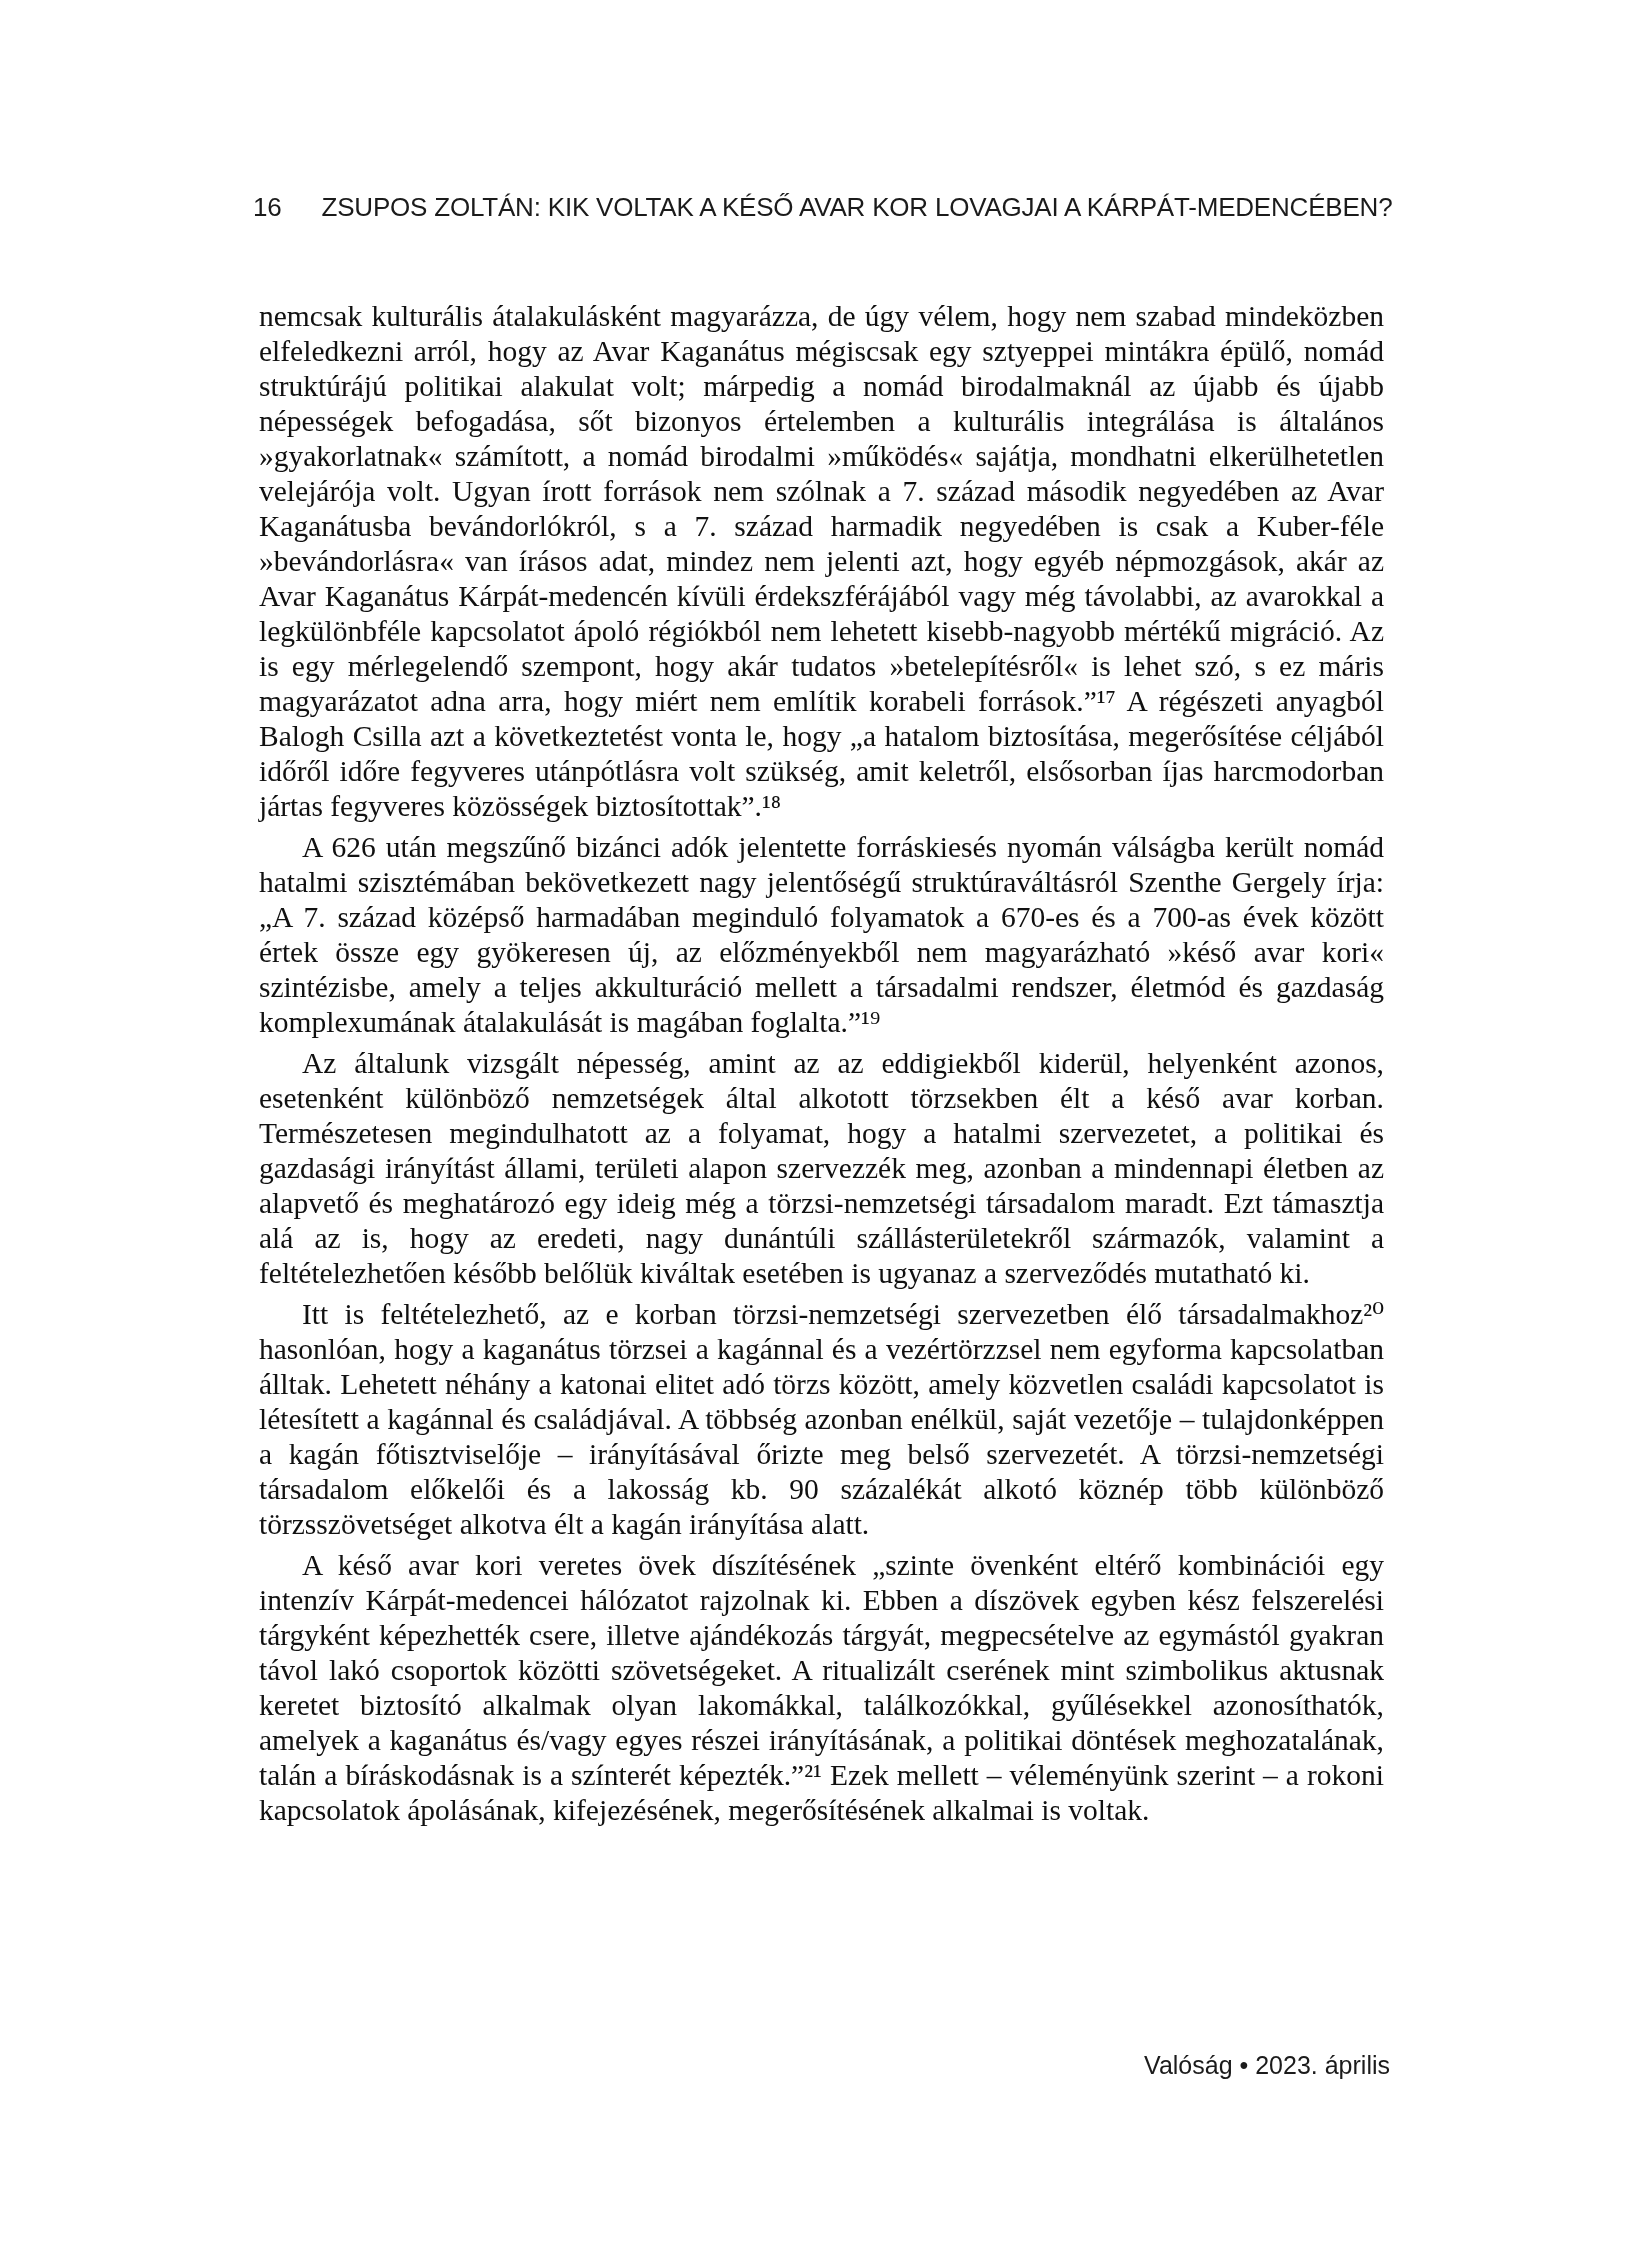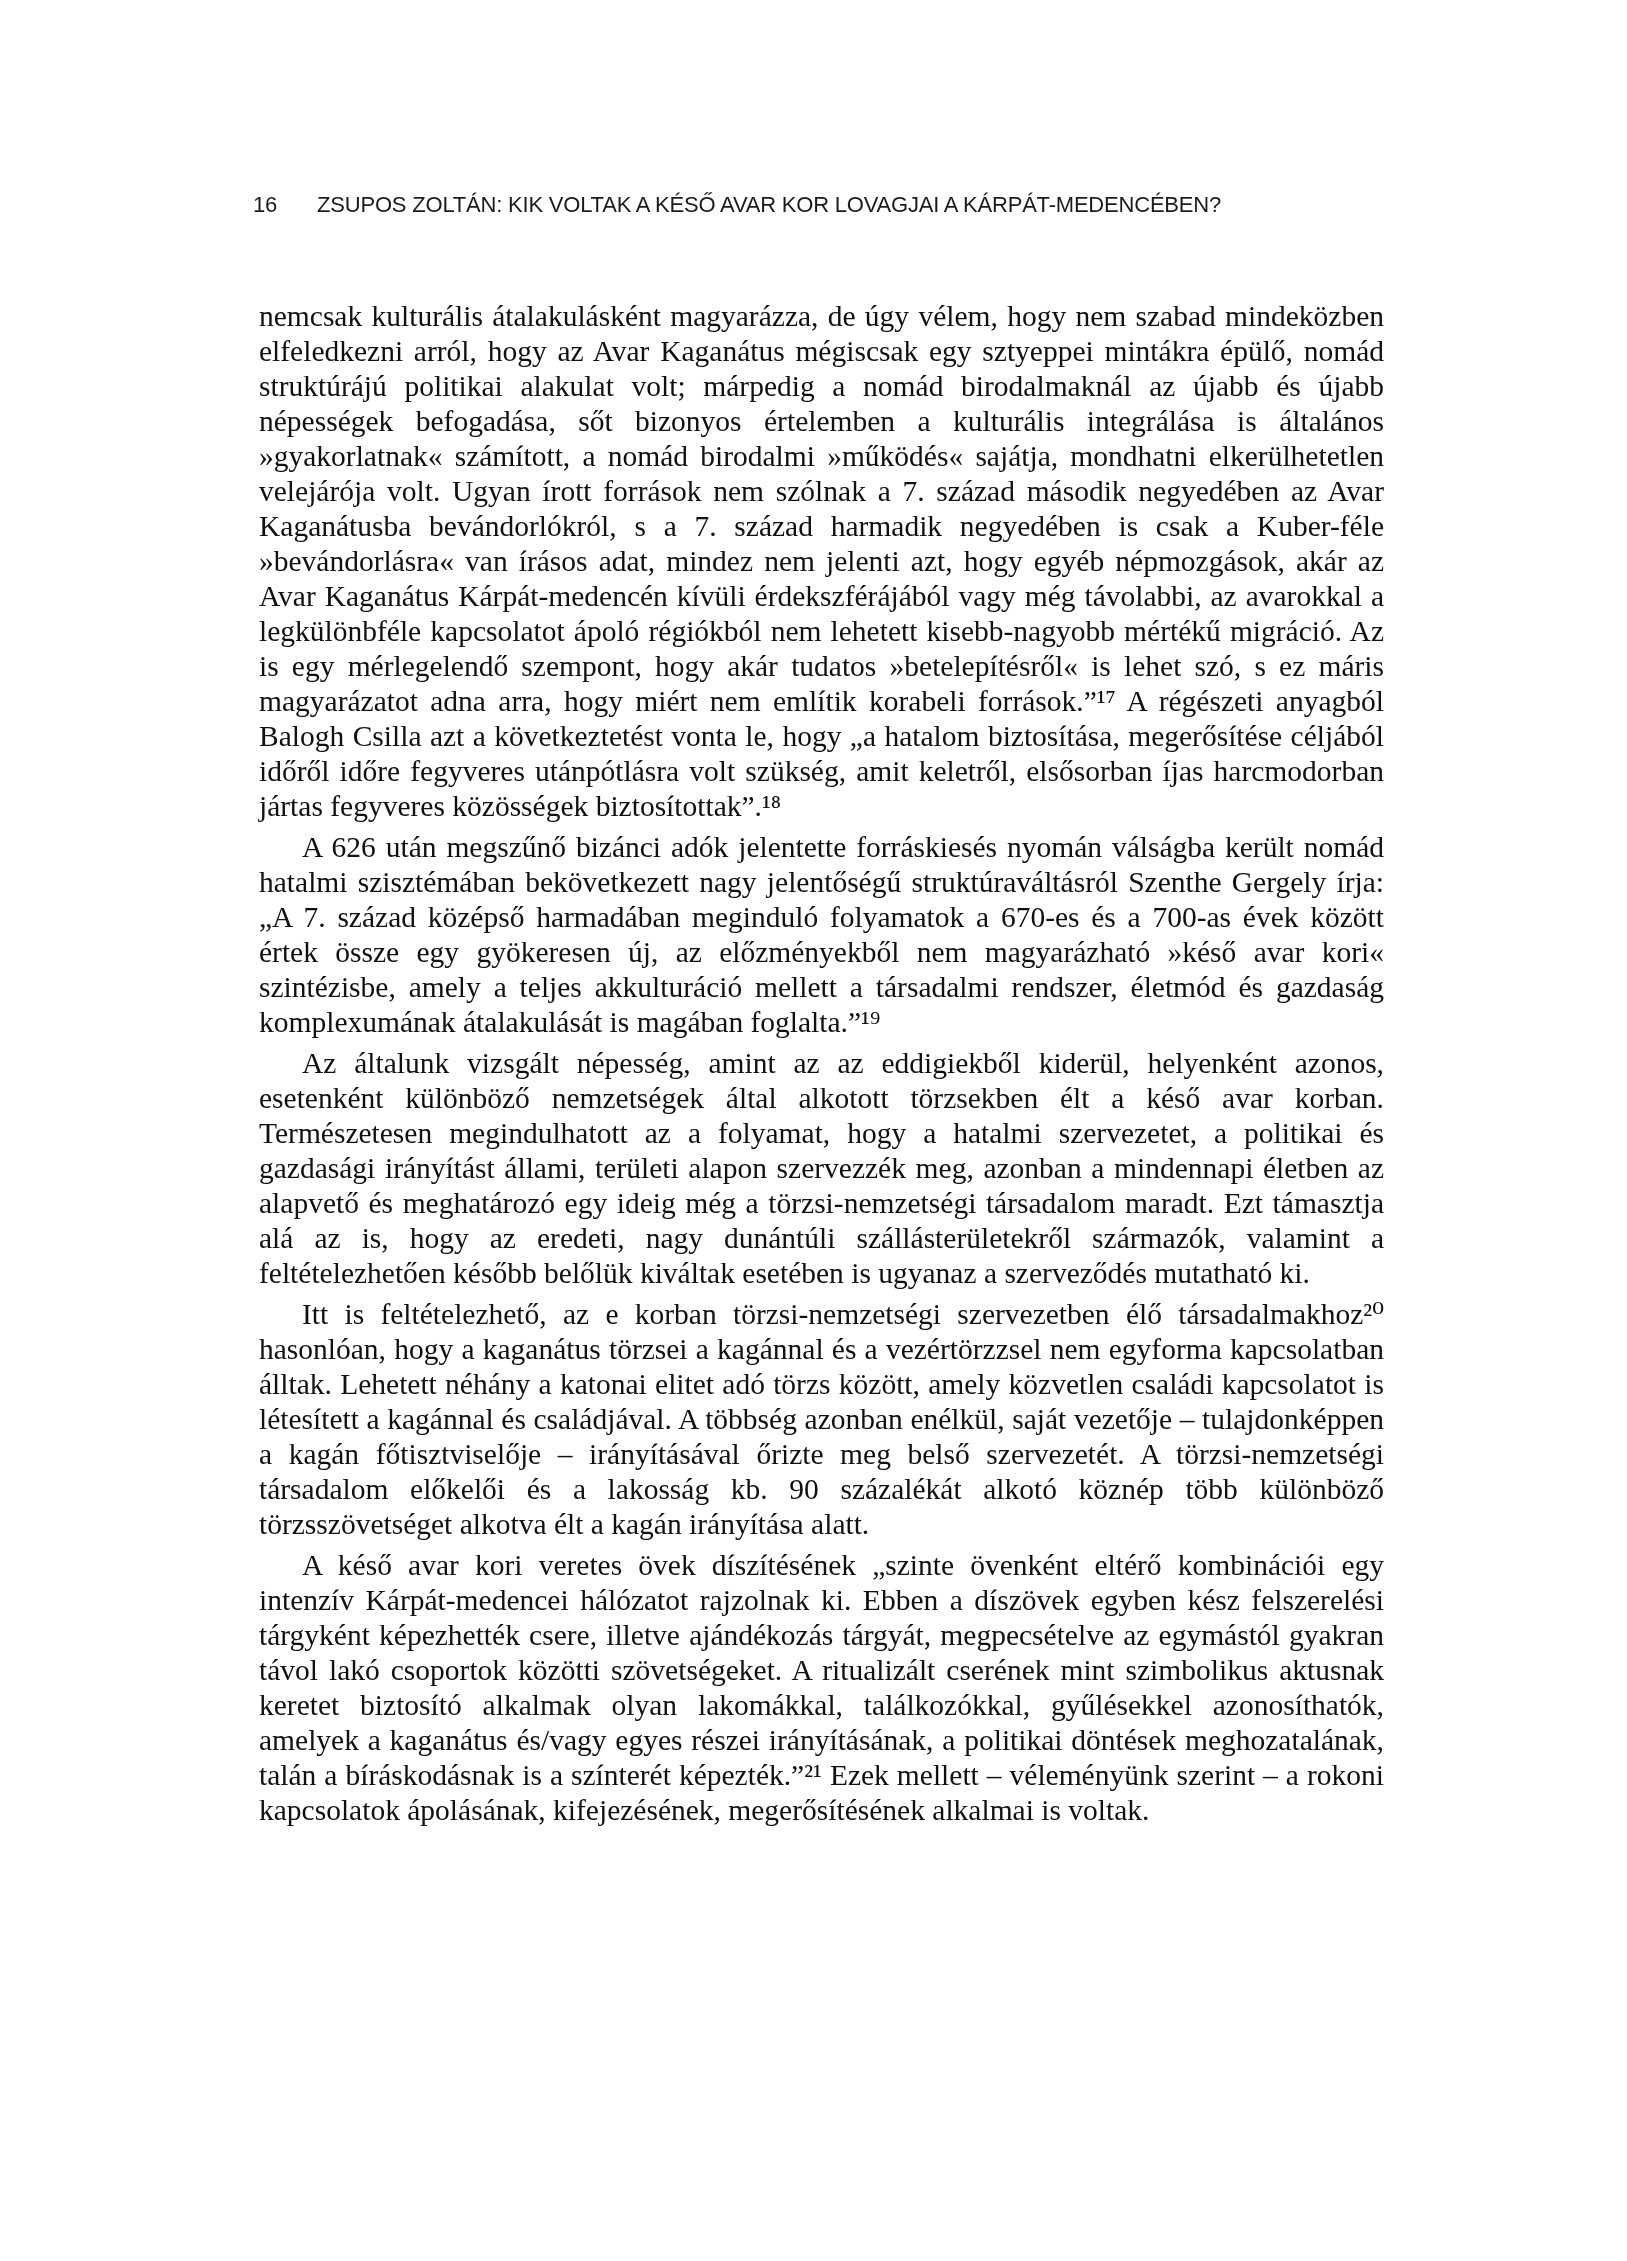--- a/index.html
+++ b/index.html
@@ -16,21 +16,21 @@
     overflow: hidden;
   }
   .page-header {
     position: absolute;
     top: 192px;
     left: 253px;
     width: 1137px;
     display: flex;
     align-items: flex-end;
     font-family: "Liberation Sans", sans-serif;
-    font-size: 22px;
+    font-size: 26px;
     font-weight: 400;
     letter-spacing: -0.2px;
     color: #1b1b1b;
     white-space: nowrap;
   }
   .page-number {
     flex: 0 0 auto;
   }
   .running-title {
     margin-left: 40px;
@@ -76,15 +76,16 @@
   </header>
 
   <main class="body-text">
     <p>nemcsak kulturális átalakulásként magyarázza, de úgy vélem, hogy nem szabad mindeközben elfeledkezni arról, hogy az Avar Kaganátus mégiscsak egy sztyeppei mintákra épülő, nomád struktúrájú politikai alakulat volt; márpedig a nomád birodalmaknál az újabb és újabb népességek befogadása, sőt bizonyos értelemben a kulturális integrálása is általános »gyakorlatnak« számított, a nomád birodalmi »működés« sajátja, mondhatni elkerülhetetlen velejárója volt. Ugyan írott források nem szólnak a 7. század második negyedében az Avar Kaganátusba bevándorlókról, s a 7. század harmadik negyedében is csak a Kuber-féle »bevándorlásra« van írásos adat, mindez nem jelenti azt, hogy egyéb népmozgások, akár az Avar Kaganátus Kárpát-medencén kívüli érdekszférájából vagy még távolabbi, az avarokkal a legkülönbféle kapcsolatot ápoló régiókból nem lehetett kisebb-nagyobb mértékű migráció. Az is egy mérlegelendő szempont, hogy akár tudatos »betelepítésről« is lehet szó, s ez máris magyarázatot adna arra, hogy miért nem említik korabeli források.”¹⁷ A régészeti anyagból Balogh Csilla azt a következtetést vonta le, hogy „a hatalom biztosítása, megerősítése céljából időről időre fegyveres utánpótlásra volt szükség, amit keletről, elsősorban íjas harcmodorban jártas fegyveres közösségek biztosítottak”.¹⁸</p>
     <p class="indent">A 626 után megszűnő bizánci adók jelentette forráskiesés nyomán válságba került nomád hatalmi szisztémában bekövetkezett nagy jelentőségű struktúraváltásról Szenthe Gergely írja: „A 7. század középső harmadában meginduló folyamatok a 670-es és a 700-as évek között értek össze egy gyökeresen új, az előzményekből nem magyarázható »késő avar kori« szintézisbe, amely a teljes akkulturáció mellett a társadalmi rendszer, életmód és gazdaság komplexumának átalakulását is magában foglalta.”¹⁹</p>
     <p class="indent">Az általunk vizsgált népesség, amint az az eddigiekből kiderül, helyenként azonos, esetenként különböző nemzetségek által alkotott törzsekben élt a késő avar korban. Természetesen megindulhatott az a folyamat, hogy a hatalmi szervezetet, a politikai és gazdasági irányítást állami, területi alapon szervezzék meg, azonban a mindennapi életben az alapvető és meghatározó egy ideig még a törzsi-nemzetségi társadalom maradt. Ezt támasztja alá az is, hogy az eredeti, nagy dunántúli szállásterületekről származók, valamint a feltételezhetően később belőlük kiváltak esetében is ugyanaz a szerveződés mutatható ki.</p>
     <p class="indent">Itt is feltételezhető, az e korban törzsi-nemzetségi szervezetben élő társadalmakhoz²⁰ hasonlóan, hogy a kaganátus törzsei a kagánnal és a vezértörzzsel nem egyforma kapcsolatban álltak. Lehetett néhány a katonai elitet adó törzs között, amely közvetlen családi kapcsolatot is létesített a kagánnal és családjával. A többség azonban enélkül, saját vezetője – tulajdonképpen a kagán főtisztviselője – irányításával őrizte meg belső szervezetét. A törzsi-nemzetségi társadalom előkelői és a lakosság kb. 90 százalékát alkotó köznép több különböző törzsszövetséget alkotva élt a kagán irányítása alatt.</p>
     <p class="indent">A késő avar kori veretes övek díszítésének „szinte övenként eltérő kombinációi egy intenzív Kárpát-medencei hálózatot rajzolnak ki. Ebben a díszövek egyben kész felszerelési tárgyként képezhették csere, illetve ajándékozás tárgyát, megpecsételve az egymástól gyakran távol lakó csoportok közötti szövetségeket. A ritualizált cserének mint szimbolikus aktusnak keretet biztosító alkalmak olyan lakomákkal, találkozókkal, gyűlésekkel azonosíthatók, amelyek a kaganátus és/vagy egyes részei irányításának, a politikai döntések meghozatalának, talán a bíráskodásnak is a színterét képezték.”²¹ Ezek mellett – véleményünk szerint – a rokoni kapcsolatok ápolásának, kifejezésének, megerősítésének alkalmai is voltak.</p>
   </main>
 
+  <footer class="page-footer">Valóság • 2023. április</footer>
 
 </div>
 
 
 </body></html>

